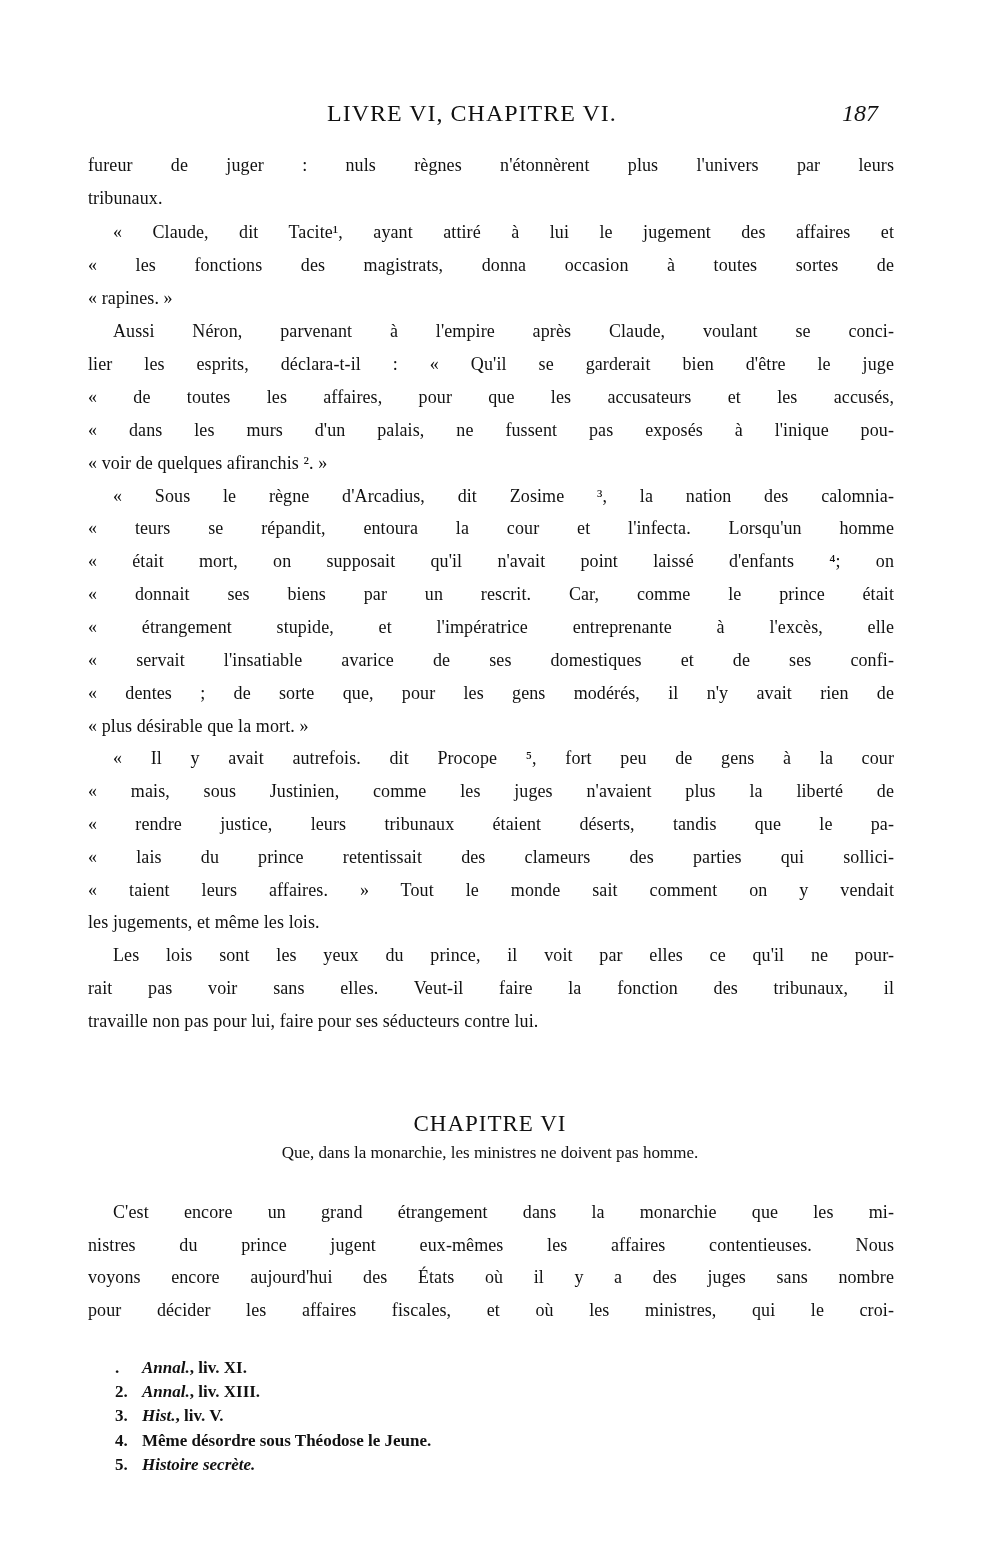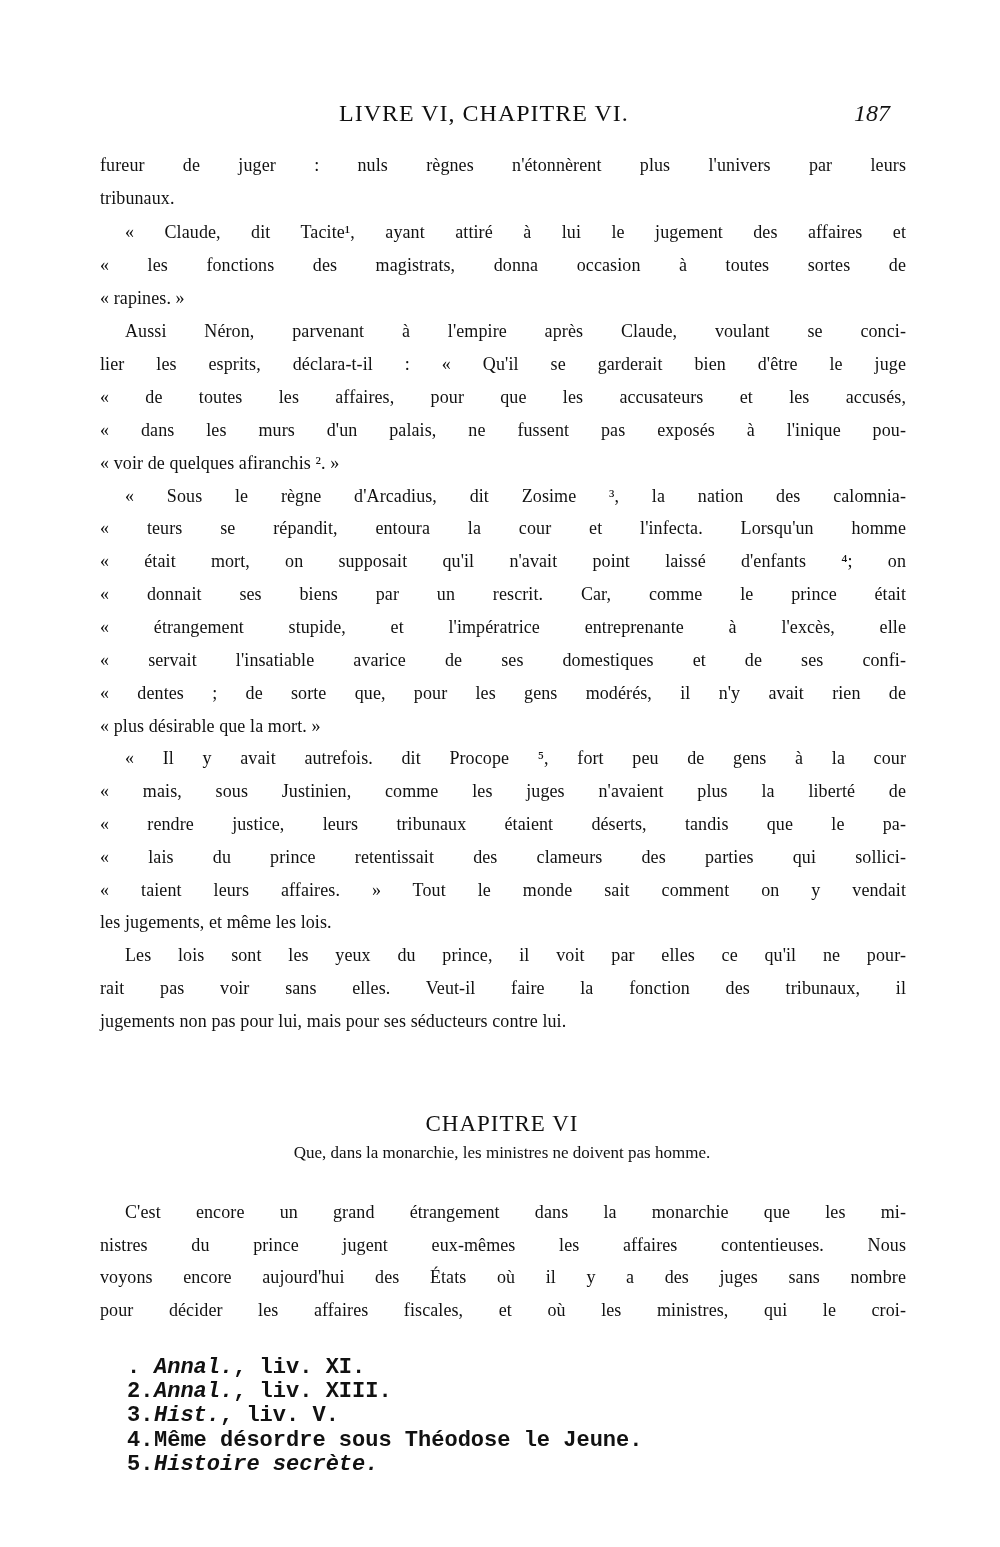--- a/index.html
+++ b/index.html
@@ -1,25 +1,25 @@
 <!DOCTYPE html>
 <html><head>
   <meta charset="utf-8">
   <style>
     html, body { margin: 0; padding: 0; background: #ffffff; }
     body { width: 1000px; height: 1547px; position: relative; overflow: hidden; color: #111; font-family: "Liberation Serif", "DejaVu Serif", serif; }
-    .page { position: absolute; left: 12px; top: 0; width: 928px; height: 1547px; border-radius: 23px; }
+    .page { position: absolute; left: 0; top: 0; width: 928px; height: 1547px; border-radius: 23px; }
     .line { position: absolute; left: 88px; width: 806px; font-size: 18px; line-height: 30px; white-space: nowrap; text-align: justify; text-align-last: justify; letter-spacing: 0.1px; }
     .line.last { text-align-last: left; }
     .line.indent { left: 113px; width: 781px; }
     .header-title { position: absolute; top: 100px; left: 327px; font-size: 24px; letter-spacing: 1px; }
     .page-number { position: absolute; top: 100px; left: 842px; font-size: 24px; font-style: italic; }
     .chapter-title { position: absolute; top: 1081px; left: 0; width: 980px; text-align: center; font-size: 23px; letter-spacing: 1px; margin-top: 30px; }
     .chapter-subtitle { position: absolute; top: 1143px; left: 0; width: 980px; text-align: center; font-size: 17px; }
-    .footnote { position: absolute; left: 115px; font-size: 22px; line-height: 24px; white-space: nowrap; font-weight: bold; font-family: Liberation Mono, monospace; }
+    .footnote { position: absolute; left: 115px; font-size: 17px; line-height: 24px; white-space: nowrap; font-weight: bold; }
     .footnote .num { display: inline-block; width: 27px; }
     .footnote .it { font-style: italic; }
   </style>
 </head>
 <body>
 
 <div class="page">
   <div class="header-title">LIVRE VI, CHAPITRE VI.</div>
   <div class="page-number">187</div>
 
@@ -43,21 +43,21 @@
     <div class="line" style="top:678px">« dentes ; de sorte que, pour les gens modérés, il n'y avait rien de</div>
     <div class="line last" style="top:711px">« plus désirable que la mort. »</div>
     <div class="line indent" style="top:743px">« Il y avait autrefois. dit Procope ⁵, fort peu de gens à la cour</div>
     <div class="line" style="top:776px">« mais, sous Justinien, comme les juges n'avaient plus la liberté de</div>
     <div class="line" style="top:809px">« rendre justice, leurs tribunaux étaient déserts, tandis que le pa-</div>
     <div class="line" style="top:842px">« lais du prince retentissait des clameurs des parties qui sollici-</div>
     <div class="line" style="top:875px">« taient leurs affaires. » Tout le monde sait comment on y vendait</div>
     <div class="line last" style="top:907px">les jugements, et même les lois.</div>
     <div class="line indent" style="top:940px">Les lois sont les yeux du prince, il voit par elles ce qu'il ne pour-</div>
     <div class="line" style="top:973px">rait pas voir sans elles. Veut-il faire la fonction des tribunaux, il</div>
-    <div class="line last" style="top:1006px">jugements non pas pour lui, mais pour ses séducteurs contre lui.</div>
+    <div class="line last" style="top:1006px">travaille non pas pour lui, faire pour ses séducteurs contre lui.</div>
   </div>
 
   <div class="chapter-title">CHAPITRE VI</div>
   <div class="chapter-subtitle">Que, dans la monarchie, les ministres ne doivent pas homme.</div>
 
   <div>
     <div class="line indent" style="top:1197px">C'est encore un grand étrangement dans la monarchie que les mi-</div>
     <div class="line" style="top:1230px">nistres du prince jugent eux-mêmes les affaires contentieuses. Nous</div>
     <div class="line" style="top:1262px">voyons encore aujourd'hui des États où il y a des juges sans nombre</div>
     <div class="line" style="top:1295px">pour décider les affaires fiscales, et où les ministres, qui le croi-</div>

